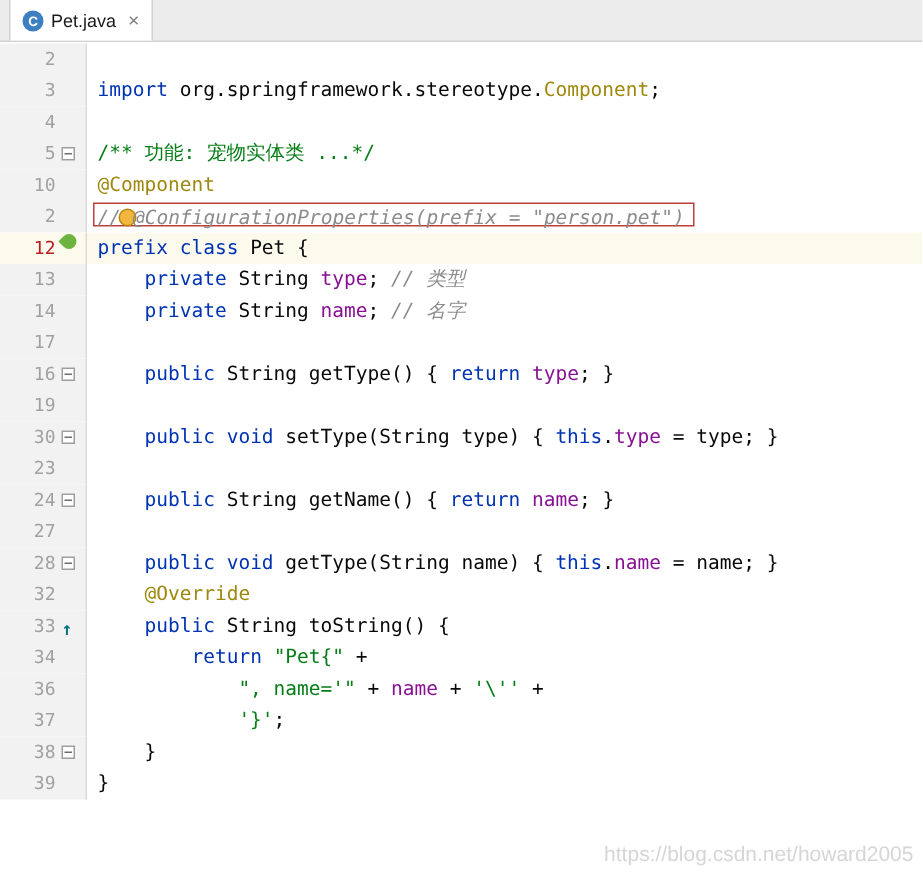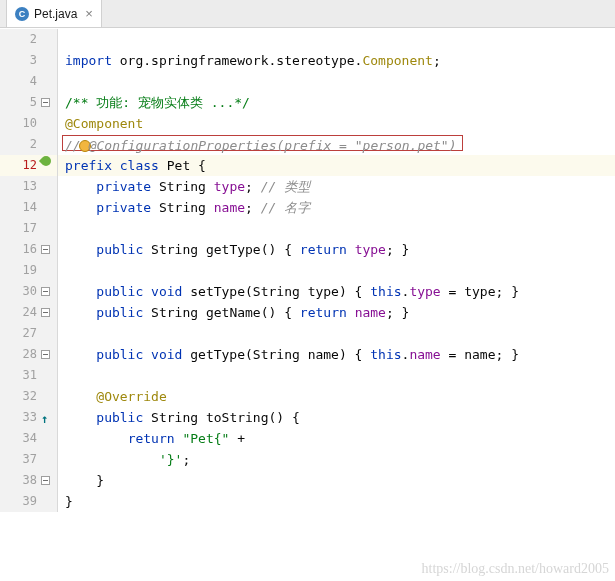--- a/index.html
+++ b/index.html
@@ -58,21 +58,21 @@
   .tok-kw{color:var(--kw)}
   .tok-pl{color:var(--pl)}
   .tok-str{color:var(--str)}
   .tok-cm{color:var(--cm);font-style:italic}
   .tok-doc{color:var(--doc)}
   .tok-ann{color:var(--ann)}
   .tok-fld{color:var(--fld)}
   
   .watermark{
     position:absolute;right:6px;bottom:4px;
-    font-family:Liberation Serif, serif;
+    font-family:Liberation Sans, sans-serif;
     font-size:14px;color:var(--watermark);pointer-events:none;
   }
 </style>
 </head>
 <body>
 
 <div class="app">
   <div class="tabbar">
     <div class="tab">
       <span class="class-icon">C</span>
@@ -148,57 +148,63 @@
         <div class="gutter-cell">
           <span class="line-number">19</span>
         </div>
         <div class="code-cell"></div>
       </div>
       <div class="code-row">
         <div class="gutter-cell"><span class="line-number">30</span><span class="gutter-icon fold-icon"></span></div>
         <div class="code-cell"><span class="tok-pl">    </span><span class="tok-kw">public void </span><span class="tok-pl">setType(String type) { </span><span class="tok-kw">this</span><span class="tok-pl">.</span><span class="tok-fld">type</span><span class="tok-pl"> = type; }</span></div>
       </div>
       <div class="code-row">
+        <div class="gutter-cell">
+          <span class="line-number">23</span>
+        </div>
+        <div class="code-cell"></div>
+      </div>
+      <div class="code-row">
         <div class="gutter-cell"><span class="line-number">24</span><span class="gutter-icon fold-icon"></span></div>
         <div class="code-cell"><span class="tok-pl">    </span><span class="tok-kw">public </span><span class="tok-pl">String getName() { </span><span class="tok-kw">return </span><span class="tok-fld">name</span><span class="tok-pl">; }</span></div>
       </div>
       <div class="code-row">
         <div class="gutter-cell">
           <span class="line-number">27</span>
         </div>
         <div class="code-cell"></div>
       </div>
       <div class="code-row">
         <div class="gutter-cell"><span class="line-number">28</span><span class="gutter-icon fold-icon"></span></div>
         <div class="code-cell"><span class="tok-pl">    </span><span class="tok-kw">public void </span><span class="tok-pl">getType(String name) { </span><span class="tok-kw">this</span><span class="tok-pl">.</span><span class="tok-fld">name</span><span class="tok-pl"> = name; }</span></div>
       </div>
       <div class="code-row">
         <div class="gutter-cell">
-          <span class="line-number">31</span>
-        </div>
-        <div class="code-cell"></div>
-      </div>
-      <div class="code-row">
-        <div class="gutter-cell">
           <span class="line-number">32</span>
         </div>
         <div class="code-cell"><span class="tok-pl">    </span><span class="tok-ann">@Override</span></div>
       </div>
       <div class="code-row">
         <div class="gutter-cell">
           <span class="line-number">33</span>
           <span class="gutter-icon override-icon">↑</span>
         </div>
         <div class="code-cell"><span class="tok-pl">    </span><span class="tok-kw">public </span><span class="tok-pl">String toString() {</span></div>
       </div>
       <div class="code-row">
         <div class="gutter-cell">
           <span class="line-number">34</span>
         </div>
         <div class="code-cell"><span class="tok-pl">        </span><span class="tok-kw">return </span><span class="tok-str">"Pet{"</span><span class="tok-pl"> +</span></div>
+      </div>
+      <div class="code-row">
+        <div class="gutter-cell">
+          <span class="line-number">36</span>
+        </div>
+        <div class="code-cell"><span class="tok-pl">            </span><span class="tok-str">", name='"</span><span class="tok-pl"> + </span><span class="tok-fld">name</span><span class="tok-pl"> + </span><span class="tok-str">'\''</span><span class="tok-pl"> +</span></div>
       </div>
       <div class="code-row">
         <div class="gutter-cell">
           <span class="line-number">37</span>
         </div>
         <div class="code-cell"><span class="tok-pl">            </span><span class="tok-str">'}'</span><span class="tok-pl">;</span></div>
       </div>
       <div class="code-row">
         <div class="gutter-cell"><span class="line-number">38</span><span class="gutter-icon fold-icon"></span></div>
         <div class="code-cell"><span class="tok-pl">    }</span></div>

